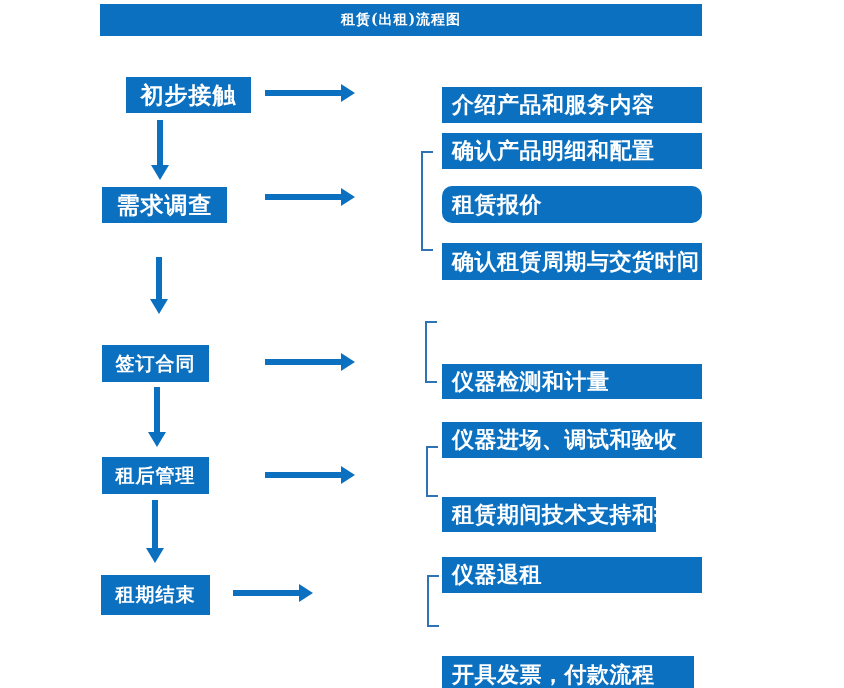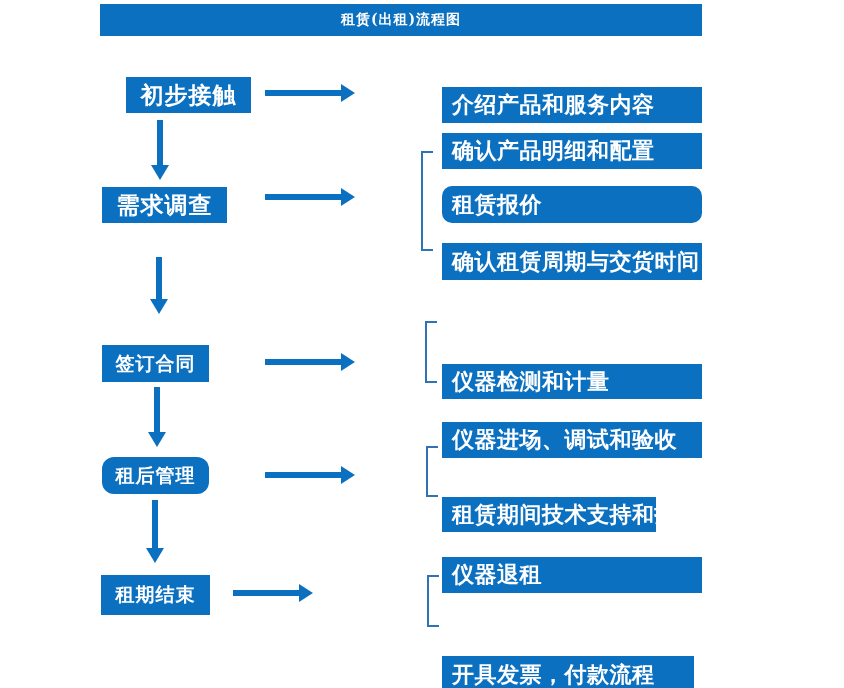--- a/index.html
+++ b/index.html
@@ -70,21 +70,21 @@
 </head>
 <body>
 
 <div class="canvas">
 
   <div class="title-bar">租赁(出租)流程图</div>
 
   <div class="box step" style="left:114px; top:77px;  width:125px; height:36px;margin-left:12px;">初步接触</div>
   <div class="box step" style="left:102px; top:187px; width:125px; height:36px;">需求调查</div>
   <div class="box step small" style="left:102px; top:345px; width:107px; height:37px;">签订合同</div>
-  <div class="box step small" style="left:102px; top:457px; width:107px; height:37px;border-radius:12px;">租后管理</div>
+  <div class="box step small" style="left:102px; top:457px; width:107px; height:37px;">租后管理</div>
   <div class="box step small" style="left:101px; top:575px; width:109px; height:40px;">租期结束</div>
 
   <div class="box detail" style="left:442px; top:87px;  width:260px; height:36px;">介绍产品和服务内容</div>
   <div class="box detail" style="left:442px; top:133px; width:260px; height:36px;">确认产品明细和配置</div>
   <div class="box detail" style="left:442px; top:186px; width:260px; height:37px;border-radius:10px;">租赁报价</div>
   <div class="box detail" style="left:442px; top:243px; width:260px; height:37px;">确认租赁周期与交货时间</div>
   <div class="box detail" style="left:442px; top:364px; width:260px; height:35px;">仪器检测和计量</div>
   <div class="box detail" style="left:442px; top:422px; width:260px; height:36px;">仪器进场、调试和验收</div>
   <div class="box detail" style="left:442px; top:497px; width:214px; height:35px;">租赁期间技术支持和指导</div>
   <div class="box detail" style="left:442px; top:557px; width:260px; height:36px;">仪器退租</div>

